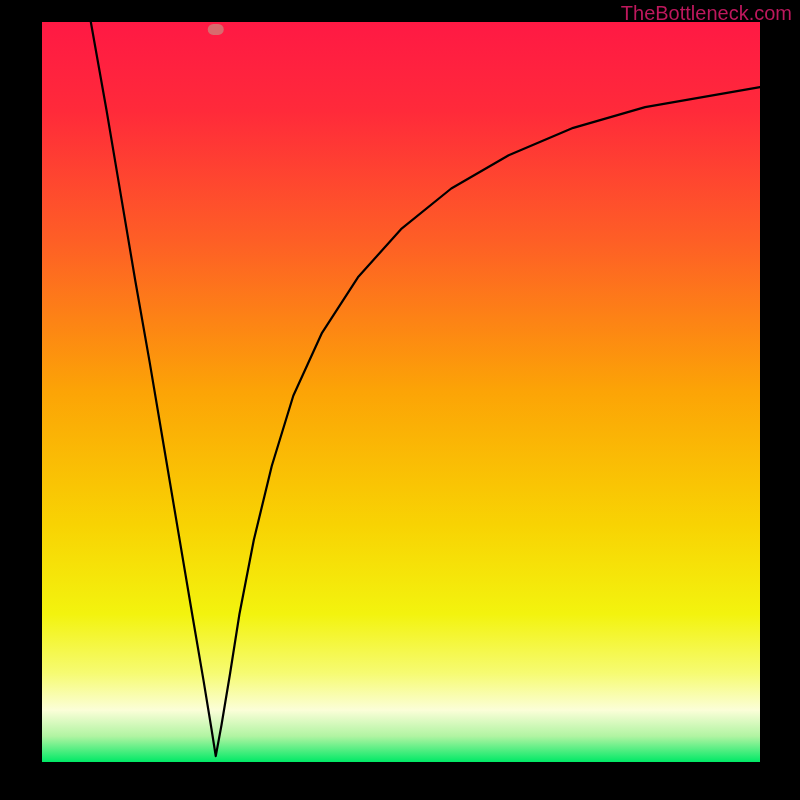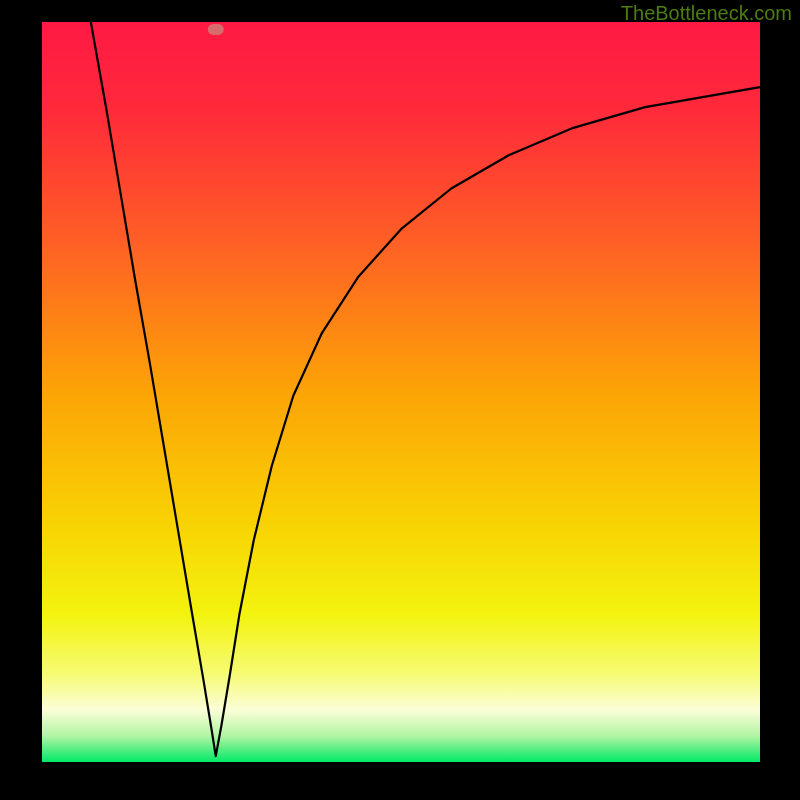--- a/index.html
+++ b/index.html
@@ -1,17 +1,17 @@
 <!DOCTYPE html>
 <html><head>
 <meta charset="utf-8">
 <style>
   html,body{margin:0;padding:0;width:800px;height:800px;overflow:hidden;background:#fff;font-family:Arial,Helvetica,sans-serif}
   #frame{position:relative;width:800px;height:800px}
-  #watermark{position:absolute;top:2px;right:8px;color:#4d7c0f;font-size:20px;font-weight:400;z-index:5}
+  #watermark{position:absolute;top:2px;right:8px;color:#be185d;font-size:20px;font-weight:400;z-index:5}
   svg{position:absolute;top:0;left:0}
 </style>
 </head>
 <body>
 
 <div id="frame">
   <div id="watermark">TheBottleneck.com</div>
   <svg id="plot" width="800" height="800" viewBox="0 0 800 800">
       <rect x="0" y="0" width="800" height="800" fill="#000"></rect>
       <defs>

